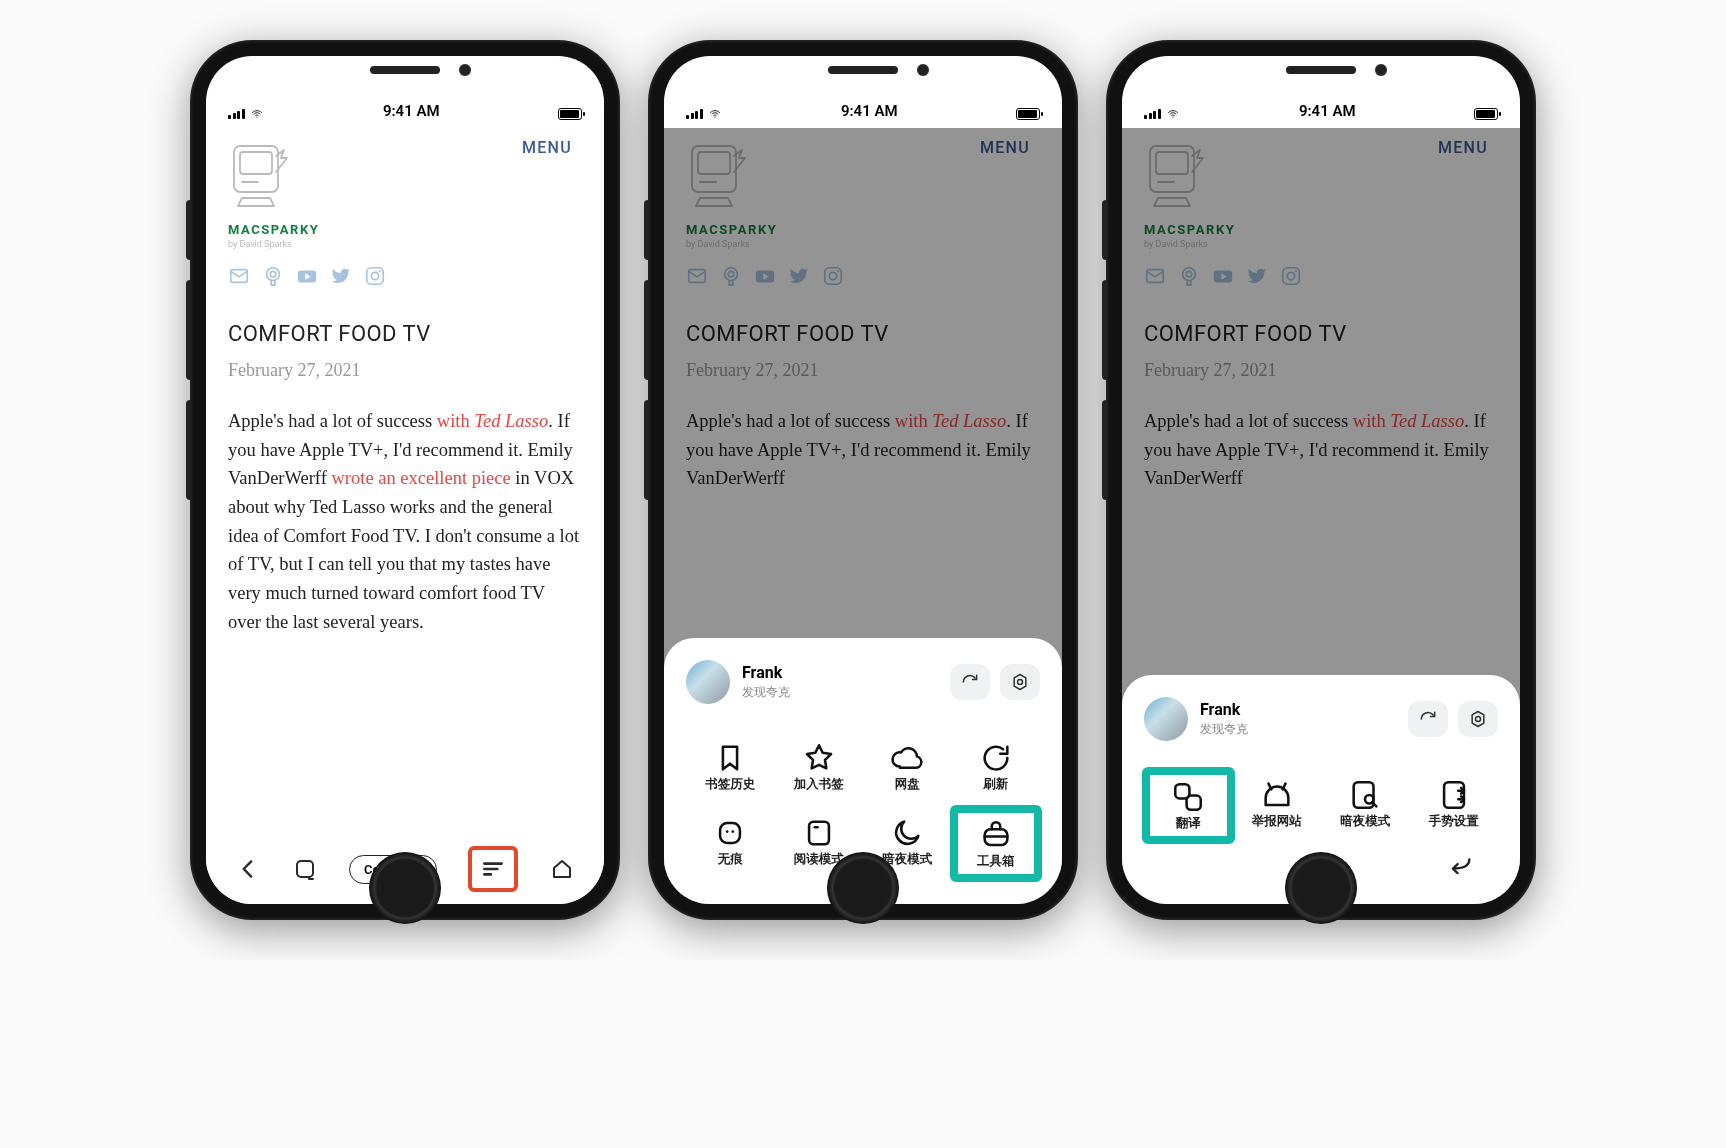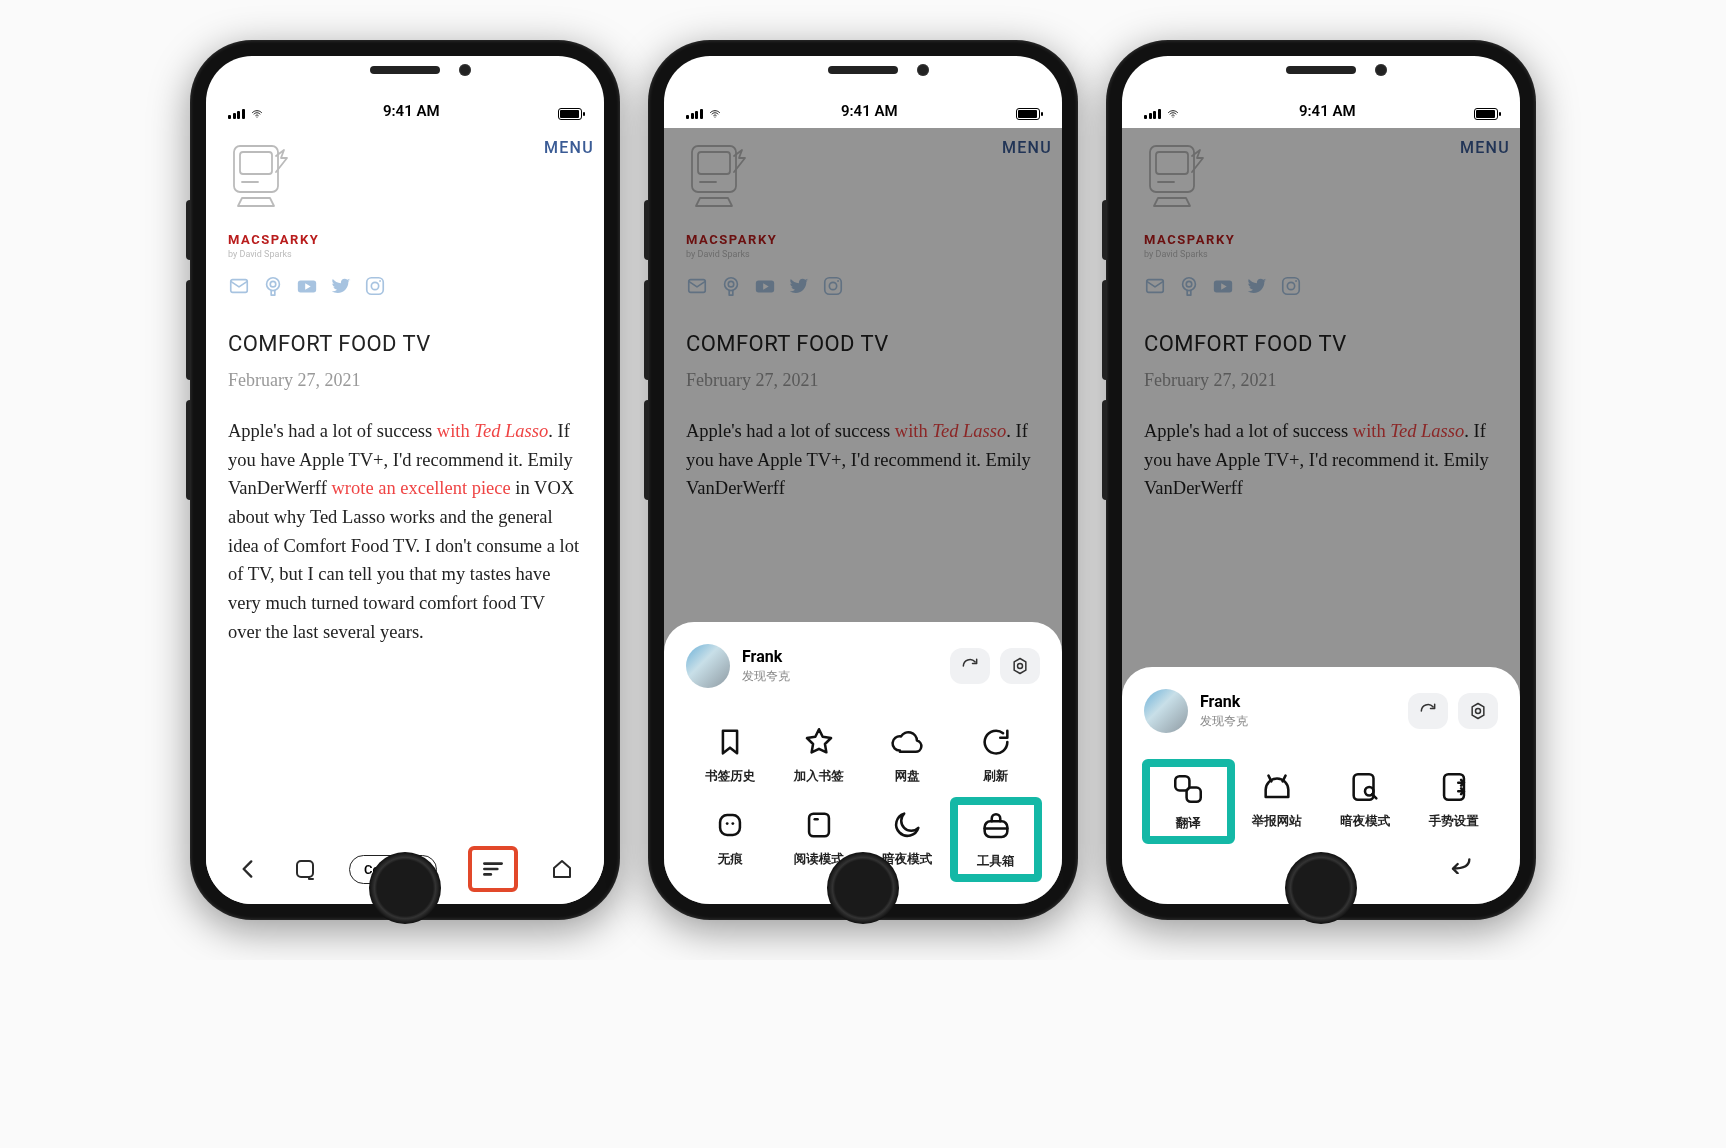--- a/index.html
+++ b/index.html
@@ -64,24 +64,24 @@
   .sigbars span:nth-child(3){height:8px} .sigbars span:nth-child(4){height:10px}
   .wifi { width:16px; height:12px; }
   .battery {
     width:24px; height:12px; border:1.5px solid #000; border-radius:3px; position:relative;
   }
   .battery::after { content:""; position:absolute; right:-4px; top:3px; width:2px; height:4px; background:#000; border-radius:1px; }
   .battery-fill { position:absolute; left:1px; top:1px; bottom:1px; width:85%; background:#000; border-radius:1px; }
 
   
   .page { flex:1; overflow:hidden; padding: 8px 22px 0; position:relative; }
-  .menu-link { position:absolute; top:10px; right:10px; color:#3a5b95; font-size:16px; letter-spacing:.08em; font-weight:500;}
+  .menu-link { position:absolute; top:10px; right:32px; color:#3a5b95; font-size:16px; letter-spacing:.08em; font-weight:500;}
   .logo { margin-top:6px; }
   .logo svg { display:block; }
-  .brandname { font-size:13px; letter-spacing:.12em; color:#b91c1c; font-weight:700; margin-top:22px; }
+  .brandname { font-size:13px; letter-spacing:.12em; color:#15803d; font-weight:700; margin-top:12px; }
   .byline { font-size:9px; color:#bbb; margin-top:2px; }
   .socials { display:flex; gap:12px; margin-top:16px; }
   .socials .ico { width:22px; height:22px; color:#a7c3e0; }
   .article-title { font-size:22px; font-weight:400; letter-spacing:.02em; margin-top:34px; color:#222; }
   .article-date { color:#999; font-size:18px; margin-top:14px; font-family: Georgia, 'Times New Roman', serif;}
   .article-body { font-family: Georgia, 'Times New Roman', serif; font-size:18.5px; line-height:1.55; color:#222; margin-top:26px; }
   .article-body a { color:#ef4444; text-decoration:none; }
   .article-body em { font-style:italic; }
 
   
@@ -116,21 +116,21 @@
   .profile-text .name { font-weight:700; font-size:16px; }
   .profile-text .sub { font-size:12px; color:#888; margin-top:2px; }
   .sheet-actions { display:flex; gap:10px; }
   .chip { background:#f0f1f3; border-radius:12px; padding:8px 10px; display:flex; align-items:center; justify-content:center;}
   .chip svg { width:20px; height:20px; color:#333; }
 
   .grid {
     display:grid; grid-template-columns:repeat(4,1fr); gap:10px 0;
     margin-top:30px; text-align:center;
   }
-  .grid-item { display:flex; flex-direction:column; align-items:center; gap:8px; padding:6px 0;}
+  .grid-item { display:flex; flex-direction:column; align-items:center; gap:0; padding:6px 0;}
   .grid-item .gicon { width:36px; height:36px; color:#111; display:flex; align-items:center; justify-content:center;}
   .grid-item .gicon svg { width:34px; height:34px; }
   .grid-item .glabel { font-size:12.5px; font-weight:600; color:#222; }
   .gi-highlight { border:8px solid #14b8a6; border-radius:6px; padding:4px 2px; margin:-4px -2px;}
 
   .sheet-back {
     display:flex; justify-content:flex-end; margin-top:14px; padding-right:24px;
   }
   .sheet-back svg { width:28px; height:20px; color:#222;}
 

